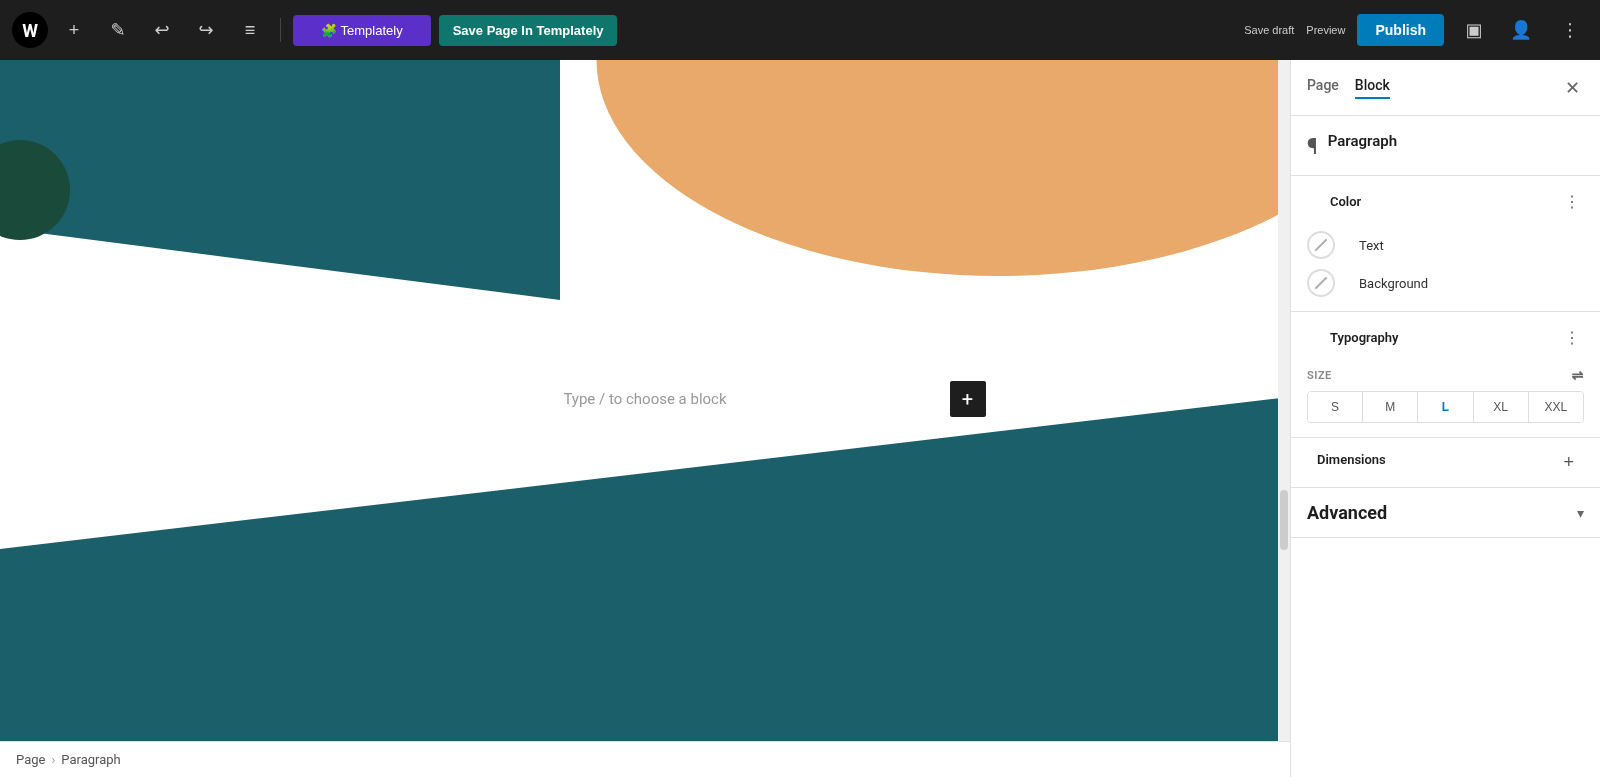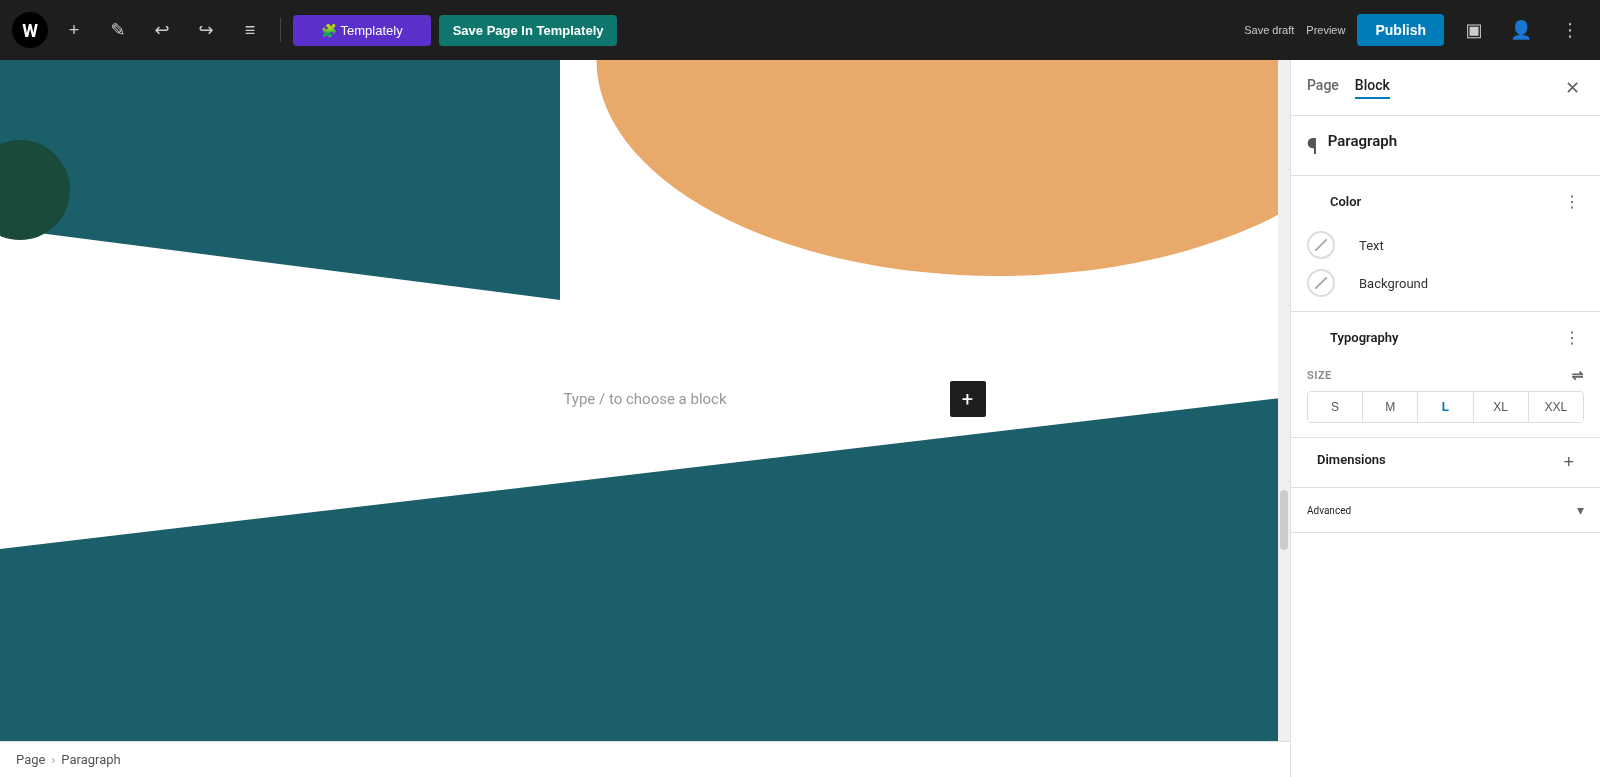--- a/index.html
+++ b/index.html
@@ -391,22 +391,22 @@
 
     
     .advanced-header {
       display: flex;
       align-items: center;
       justify-content: space-between;
       padding: 14px 16px;
       cursor: pointer;
     }
     .advanced-title {
-      font-size: 10px;
-      font-weight: 400;
+      font-size: 18px;
+      font-weight: 700;
       color: #1e1e1e;
     }
     .chevron-icon {
       color: #666;
       font-size: 14px;
     }
   </style>
 </head>
 <body>
 

